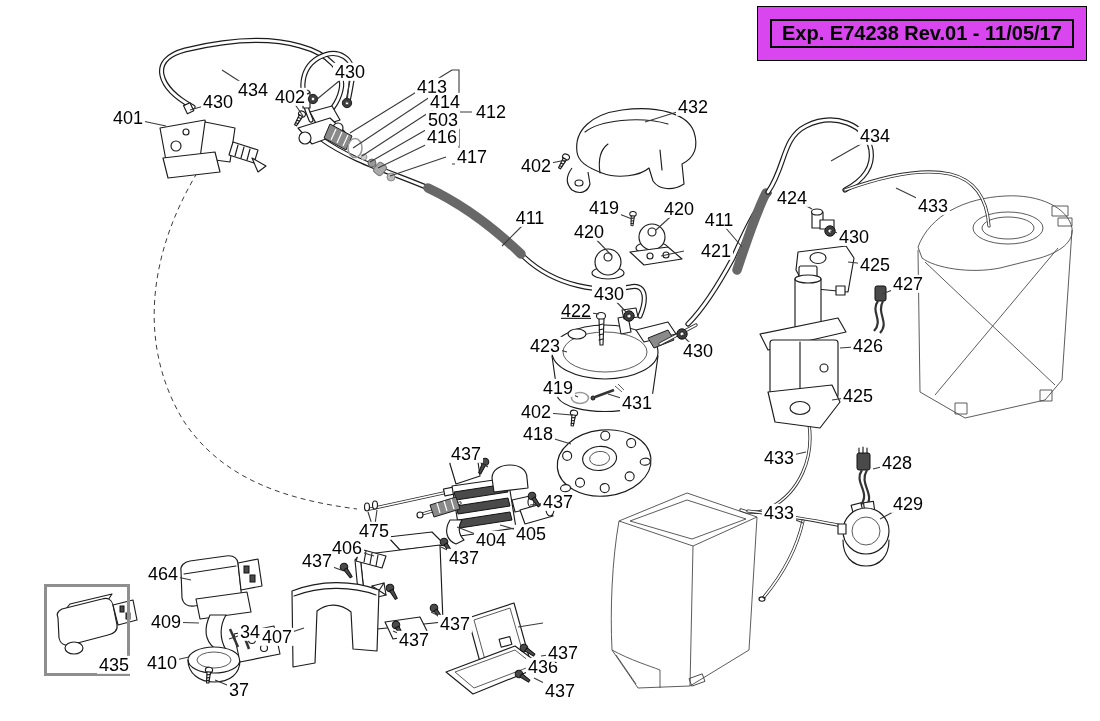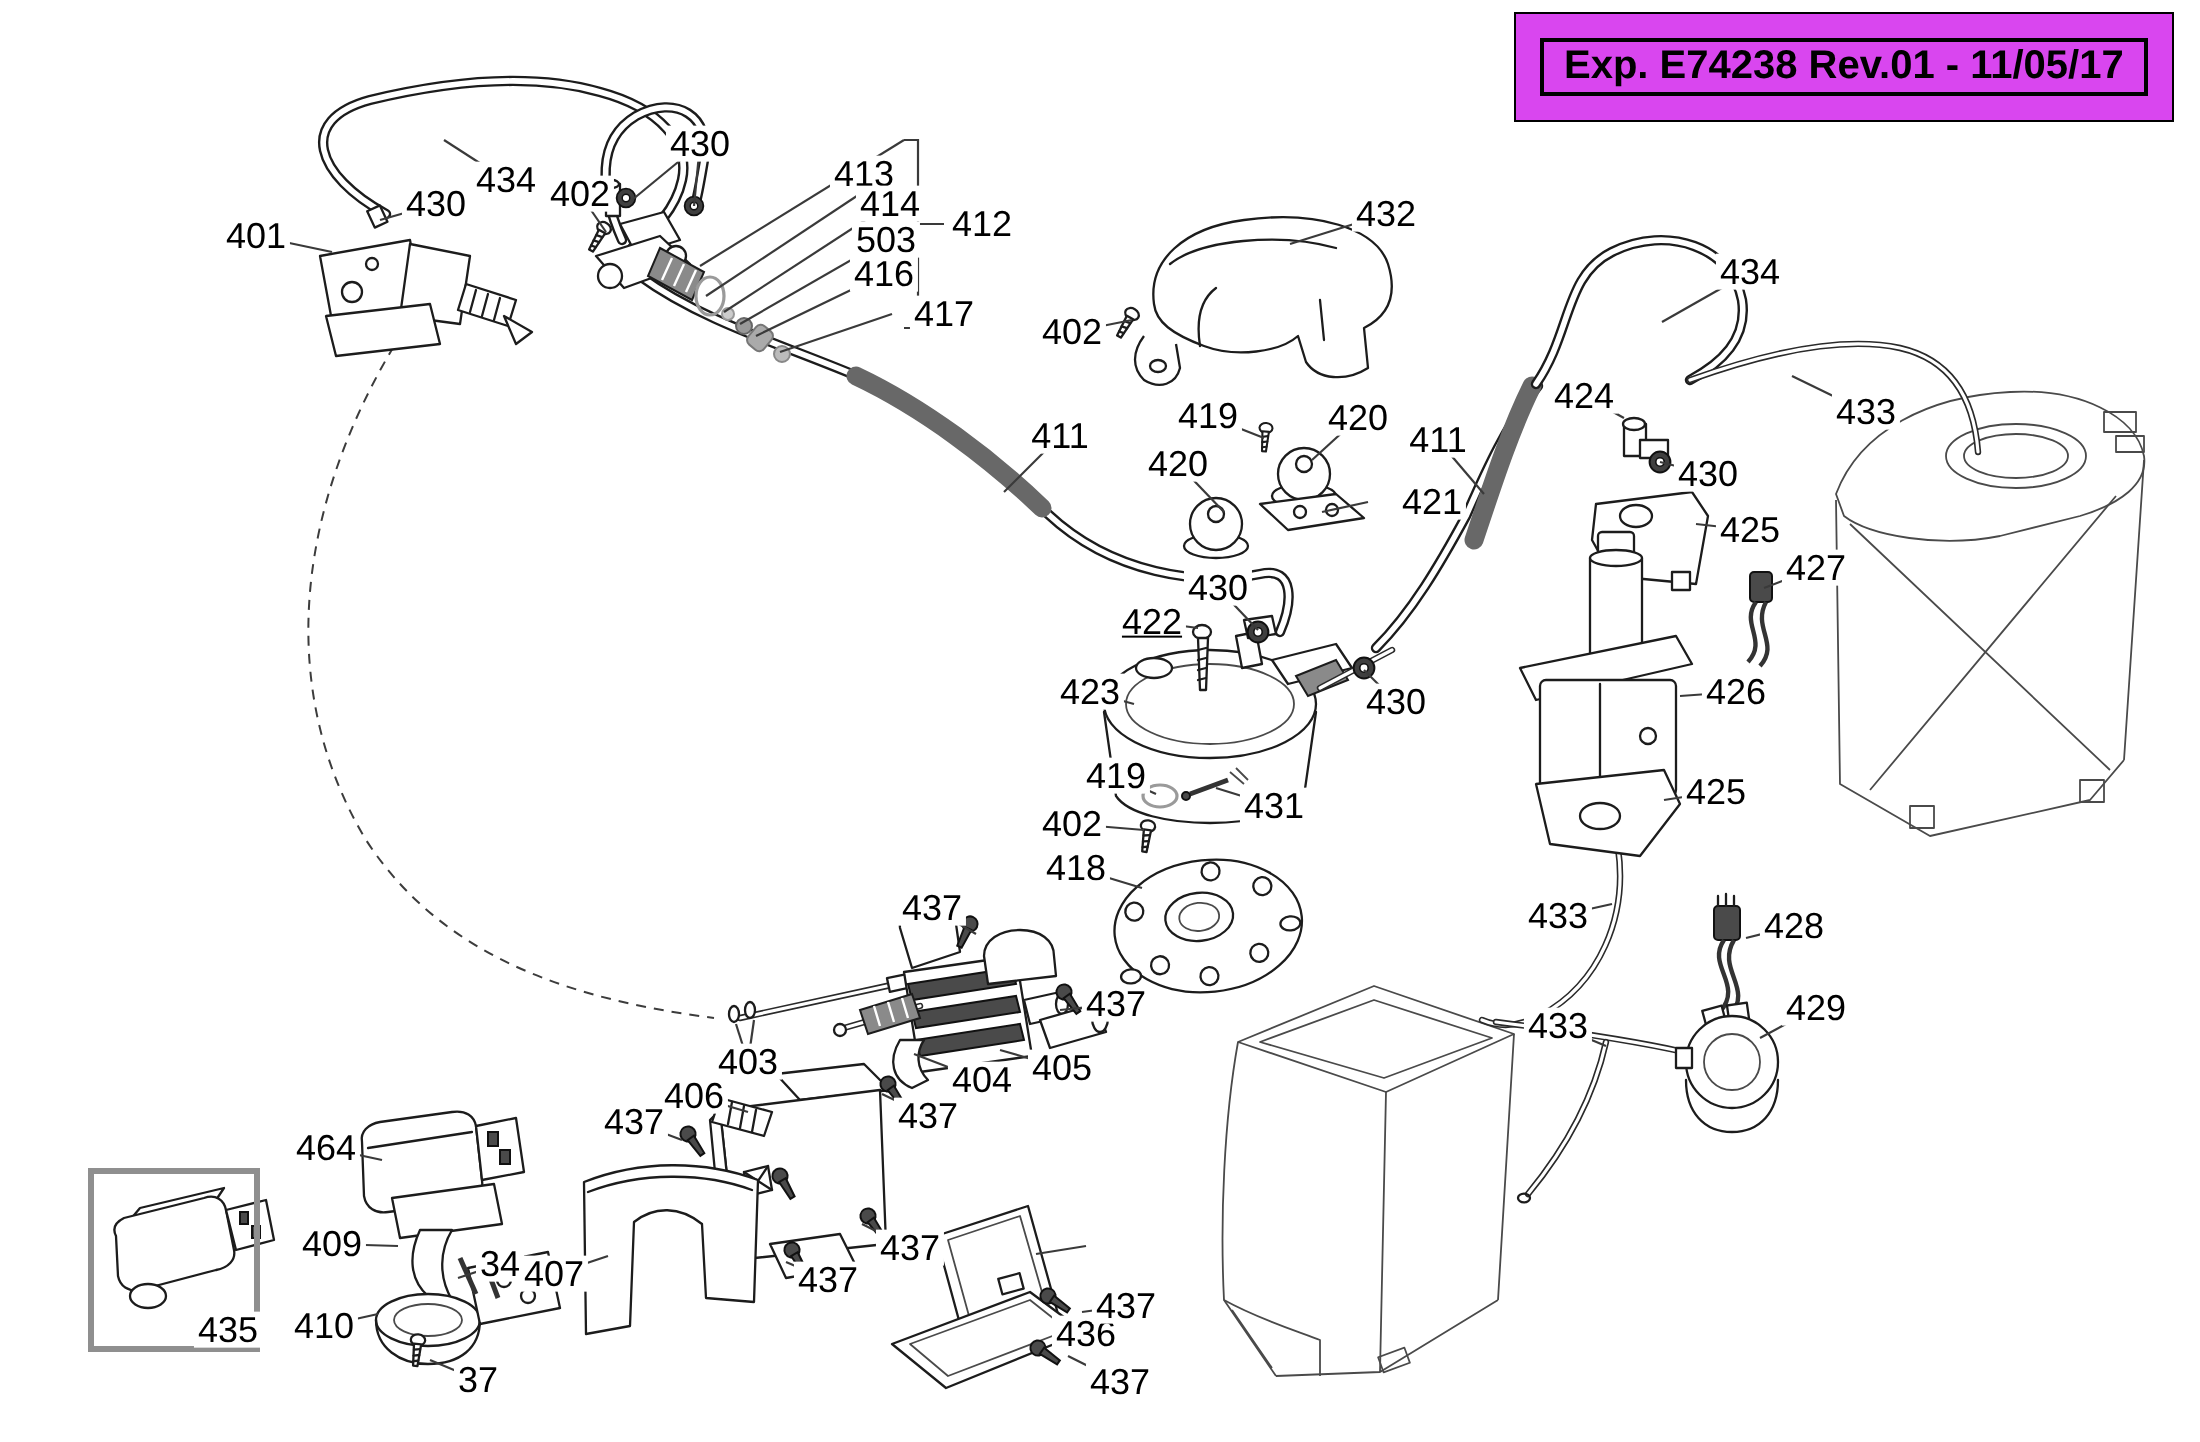--- a/index.html
+++ b/index.html
@@ -422,21 +422,21 @@
       <div class="callout" style="left: 558px; top: 388px;">419</div>
       <div class="callout" style="left: 637px; top: 403px;">431</div>
       <div class="callout" style="left: 536px; top: 412px;">402</div>
       <div class="callout" style="left: 538px; top: 434px;">418</div>
       <div class="callout" style="left: 779px; top: 458px;">433</div>
       <div class="callout" style="left: 897px; top: 463px;">428</div>
       <div class="callout" style="left: 908px; top: 504px;">429</div>
       <div class="callout" style="left: 779px; top: 513px;">433</div>
       <div class="callout" style="left: 466px; top: 454px;">437</div>
       <div class="callout" style="left: 558px; top: 502px;">437</div>
-      <div class="callout" style="left: 374px; top: 531px;">403</div>
+      <div class="callout" style="left: 374px; top: 531px;">475</div>
       <div class="callout" style="left: 491px; top: 540px;">404</div>
       <div class="callout" style="left: 531px; top: 534px;">405</div>
       <div class="callout" style="left: 347px; top: 548px;">406</div>
       <div class="callout" style="left: 464px; top: 558px;">437</div>
       <div class="callout" style="left: 317px; top: 561px;">437</div>
       <div class="callout" style="left: 163px; top: 574px;">464</div>
       <div class="callout" style="left: 166px; top: 622px;">409</div>
       <div class="callout" style="left: 250px; top: 632px;">34</div>
       <div class="callout" style="left: 277px; top: 637px;">407</div>
       <div class="callout" style="left: 162px; top: 663px;">410</div>

